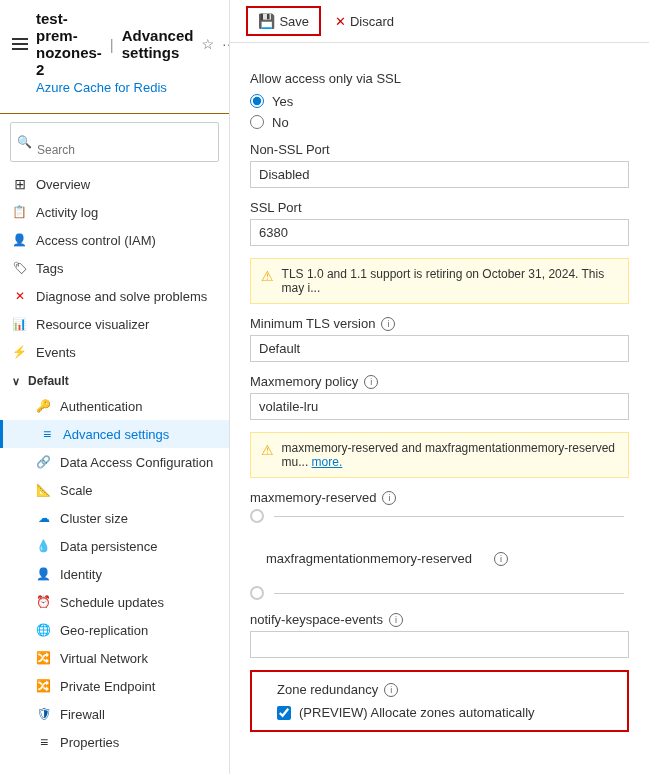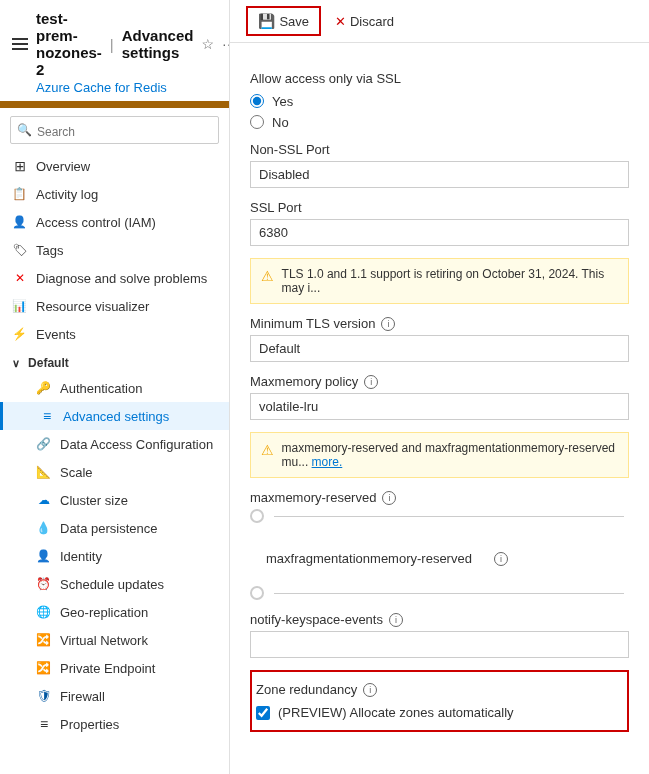--- a/index.html
+++ b/index.html
@@ -11,22 +11,22 @@
       min-width: 230px;
       background: #fff;
       border-right: 1px solid #e0e0e0;
       display: flex;
       flex-direction: column;
       overflow-y: auto;
       overflow-x: hidden;
     }
 
     .sidebar-header {
-      padding: 10px 12px 6px 12px;
-      border-bottom: 7px solid #a16207;
+      padding: 10px 12px 18px 12px;
+      border-bottom: 1px solid #a16207;
     }
 
     .sidebar-title-row {
       display: flex;
       align-items: center;
       gap: 8px;
       margin-bottom: 2px;
     }
 
     .hamburger-icon {
@@ -58,21 +58,21 @@
       color: #0078d4;
       padding-left: 24px;
     }
 
     .search-box {
       margin: 8px 10px;
       position: relative;
     }
     .search-box input {
       width: 100%;
-      padding: 8px 8px 4px 26px;
+      padding: 20px 8px 4px 26px;
       border: 1px solid #ccc;
       border-radius: 2px;
       font-size: 12px;
       outline: none;
     }
     .search-box .search-icon-inner {
       position: absolute;
       left: 7px;
       top: 50%;
       transform: translateY(-50%);
@@ -284,21 +284,21 @@
       height: 14px;
       border-radius: 50%;
       border: 1px solid #666;
       font-size: 9px;
       color: #666;
       cursor: help;
     }
 
     .zone-redundancy-box {
       border: 2px solid #c00;
-      padding: 10px 4px;
+      padding: 10px 25px;
       max-width: 400px;
       margin-top: 8px;
     }
 
     .zone-redundancy-label-row {
       display: flex;
       align-items: center;
       gap: 6px;
       margin-bottom: 8px;
       font-size: 13px;

